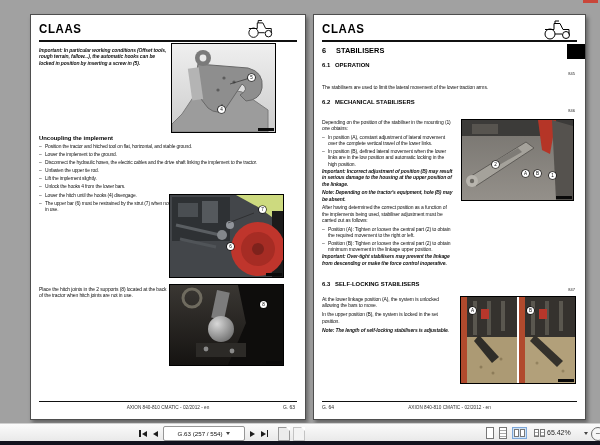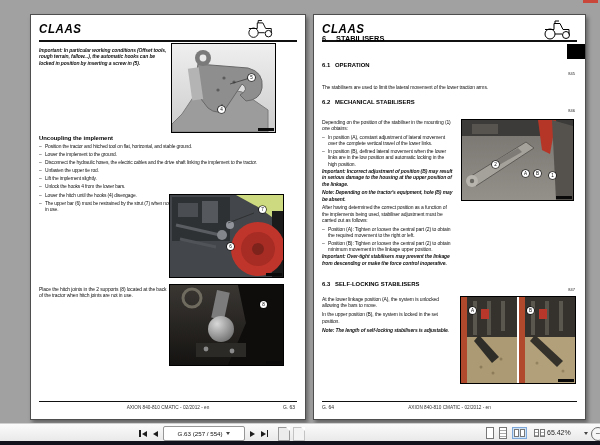--- a/index.html
+++ b/index.html
@@ -5,21 +5,21 @@
   html,body{margin:0;padding:0;}
   body{width:600px;height:445px;font-family:"Liberation Sans",sans-serif;}
   .viewer{position:relative;width:600px;height:445px;background:#a1a1a1;overflow:hidden;}
 
   
   .page{position:absolute;top:14px;height:406px;background:#fff;border:1px solid #4e4e4e;
         box-shadow:2px 3px 4px rgba(0,0,0,.38);box-sizing:border-box;}
   .page-left{left:30px;width:276px;}
   .page-right{left:313px;width:273px;}
 
-  .logo{position:absolute;left:8px;top:7px;font-size:11.5px;font-weight:bold;font-style:italic;
+  .logo{position:absolute;left:8px;top:7px;font-size:11.5px;font-weight:bold;
         letter-spacing:.6px;color:#000;transform:scaleY(1.08);transform-origin:left top;}
   .logo-rule{position:absolute;left:8px;top:25px;height:1.5px;background:#111;}
   .page-left .logo-rule{width:258px;}
   .page-right .logo-rule{width:255px;}
   .tractor{position:absolute;top:3px;}
   .page-left .tractor{right:30px;}
   .page-right .tractor{right:12px;}
 
   .t5{font-size:5px;letter-spacing:-.12px;line-height:6.4px;color:#111;}
   .bi{font-weight:bold;font-style:italic;}
@@ -43,21 +43,21 @@
   .fig-mid{left:138px;top:179px;width:115px;height:84px;}
   .fig-bot{left:138px;top:269px;width:115px;height:82px;}
   .fig-mech{left:147px;top:104px;width:113px;height:82px;}
   .fig-self{left:146px;top:281px;width:116px;height:88px;}
 
   .callout{position:absolute;width:7px;height:7px;border-radius:50%;background:#fff;
            box-shadow:0 0 0 .6px #000;font-size:4.6px;line-height:7px;text-align:center;color:#000;}
 
   
   .chapter-tab{position:absolute;right:0;top:29px;width:18px;height:15px;background:#000;}
-  .h1{left:8px;top:19px;font-size:7.4px;font-weight:bold;color:#000;}
+  .h1{left:8px;top:31px;font-size:7.4px;font-weight:bold;color:#000;}
   .h1 .num{display:inline-block;width:14px;}
   .h2{font-size:5.9px;font-weight:bold;color:#000;}
   .h2 .num{display:inline-block;width:13px;}
   .fignum{font-size:4px;color:#222;}
   .colA{left:8px;top:104px;width:131px;}
   .colA p{margin:0 0 2.2px 0;}
   .colA .dash-list li{margin-bottom:1px;}
   .colB{left:8px;top:281px;width:132px;}
   .colB p{margin:0 0 2.6px 0;}
 

